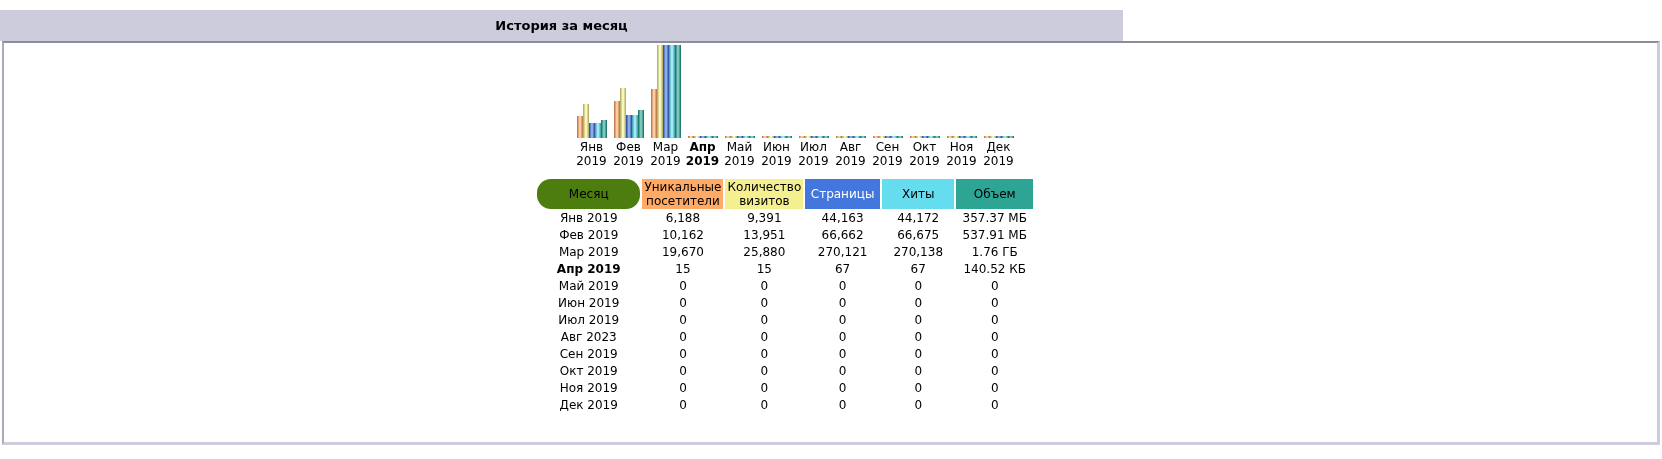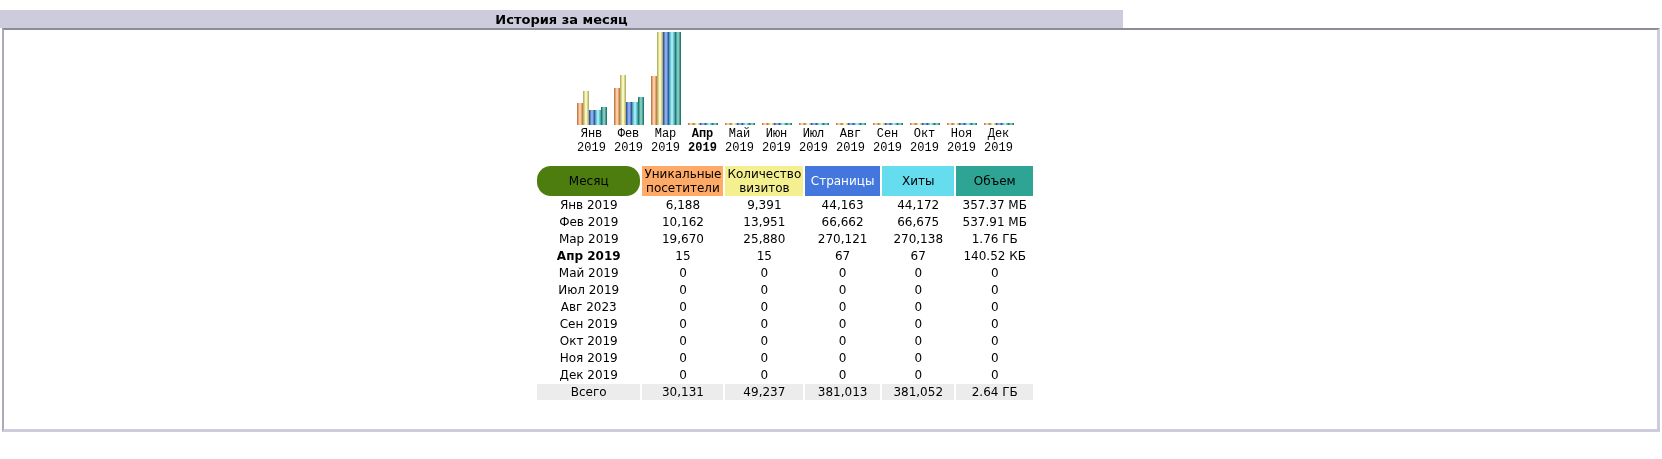--- a/index.html
+++ b/index.html
@@ -4,21 +4,21 @@
 <style>
   html,body{margin:0;padding:0;background:#ffffff;}
   body{
     width:1662px;height:459px;overflow:hidden;
     font-family:"DejaVu Sans","Liberation Sans",sans-serif;
     font-size:12px;color:#000;
   }
   
   .title-bar{
     margin-top:10px;
-    width:1123px;height:18px;
+    width:1123px;height:31px;
     background:#CCCCDD;
     display:flex;align-items:center;justify-content:center;
     font-size:13px;font-weight:bold;color:#000;
   }
   
   .frame{
     margin:0 2px 0 2px;
     height:404px;
     background:#ffffff;
     border-top:2px solid #8D8D99;
@@ -33,21 +33,21 @@
     margin-left:531px;
   }
   
   .chart{
     display:flex;
     align-items:flex-end;
     margin-left:38px;
   }
   .month{
     width:37px;
-    display:flex;flex-direction:column;align-items:center;font-family:Liberation Mono, monospace;
+    display:flex;flex-direction:column;align-items:center;
   }
   .bars{
     height:93px;
     display:flex;align-items:flex-end;
   }
   .bar{width:6px;}
   .month-label{
     margin-top:2px;
     text-align:center;
     font-size:12px;line-height:14px;
@@ -294,20 +294,28 @@
           </tr>
           <tr>
             <td>Май 2019</td>
             <td>0</td>
             <td>0</td>
             <td>0</td>
             <td>0</td>
             <td>0</td>
           </tr>
           <tr>
+            <td>Июн 2019</td>
+            <td>0</td>
+            <td>0</td>
+            <td>0</td>
+            <td>0</td>
+            <td>0</td>
+          </tr>
+          <tr>
             <td>Июл 2019</td>
             <td>0</td>
             <td>0</td>
             <td>0</td>
             <td>0</td>
             <td>0</td>
           </tr>
           <tr>
             <td>Авг 2023</td>
             <td>0</td>
@@ -340,25 +348,17 @@
             <td>0</td>
             <td>0</td>
           </tr>
           <tr>
             <td>Дек 2019</td>
             <td>0</td>
             <td>0</td>
             <td>0</td>
             <td>0</td>
             <td>0</td>
-          </tr>
-          <tr class="total">
-            <td>Всего</td>
-            <td>30,131</td>
-            <td>49,237</td>
-            <td>381,013</td>
-            <td>381,052</td>
-            <td>2.64 ГБ</td>
           </tr>
         </tbody>
     </table>
   </div>
 </div>
 
 </body></html>

